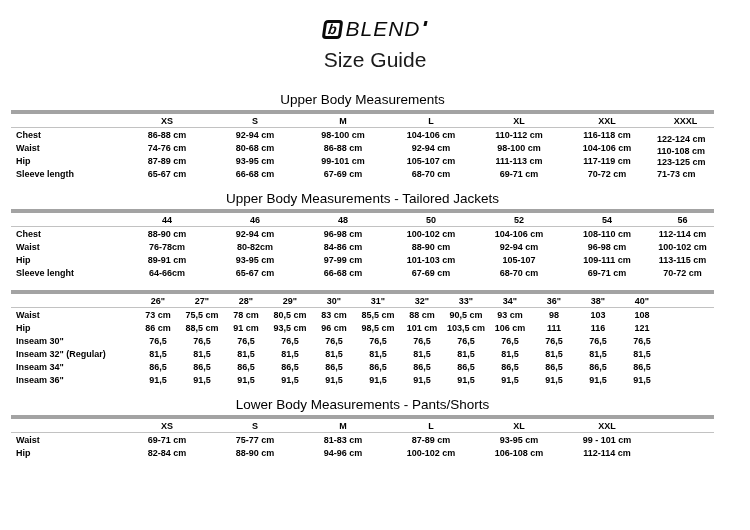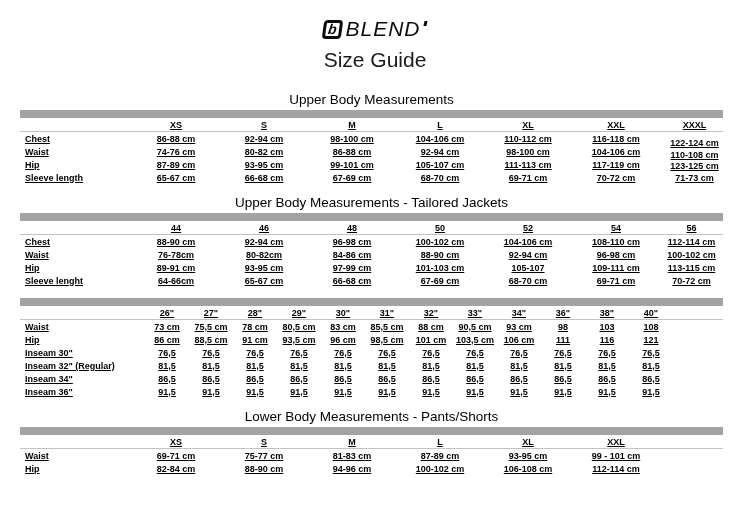--- a/index.html
+++ b/index.html
@@ -18,35 +18,34 @@
   }
   .logo-text{
     font-weight:400;font-style:italic;font-size:21px;letter-spacing:1px;color:#0a0a0a;
   }
   .logo-mark{
     display:inline-block;width:3px;height:5px;background:#0a0a0a;
     transform:skewX(-12deg);margin-left:3px;margin-bottom:12px;
   }
   .subtitle{font-size:21px;color:#1a1a1a;margin-top:7px;}
   
-  #tables{padding-left:20px;}
+  #tables{padding-left:11px;}
   .table-section{margin-top:11px;}
   .table-section.first{margin-top:20px;}
   .t-title{width:703px;text-align:center;font-size:13.5px;color:#000;margin-bottom:3px;}
   table{
     border-collapse:collapse;table-layout:fixed;width:703px;
-    border-top:8px solid #a3a3a3;
-    text-decoration:underline;
+    border-top:4px solid #a3a3a3;
   }
   th,td{padding:0;font-size:9px;font-weight:700;height:13px;text-align:center;
     white-space:nowrap;overflow:visible;}
   thead th{border-bottom:1px solid #c2c2c2;}
   th.label-col,td.row-label{text-align:left;padding-left:5px;}
   th.left{text-align:center;padding-left:6px;}
-  td.block{vertical-align:top;text-align:center;padding-top:6px;padding-left:6px;}
+  td.block{vertical-align:top;text-align:left;padding-top:6px;padding-left:6px;}
   td.block div{line-height:11.5px;font-size:9px;font-weight:700;}
 </style>
 </head>
 <body>
 
 <div class="page-header">
   <div class="logo">
     <span class="logo-icon">b</span>
     <span class="logo-text">BLEND</span>
     <span class="logo-mark"></span>
@@ -92,21 +91,21 @@
             <td class="block" rowspan="4">
               <div>122-124 cm</div>
               <div>110-108 cm</div>
               <div>123-125 cm</div>
               <div>71-73 cm</div>
             </td>
           </tr>
           <tr>
             <td class="row-label">Waist</td>
             <td>74-76 cm</td>
-            <td>80-82 cm</td>
+            <td>80-68 cm</td>
             <td>86-88 cm</td>
             <td>92-94 cm</td>
             <td>98-100 cm</td>
             <td>104-106 cm</td>
           </tr>
           <tr>
             <td class="row-label">Hip</td>
             <td>87-89 cm</td>
             <td>93-95 cm</td>
             <td>99-101 cm</td>

